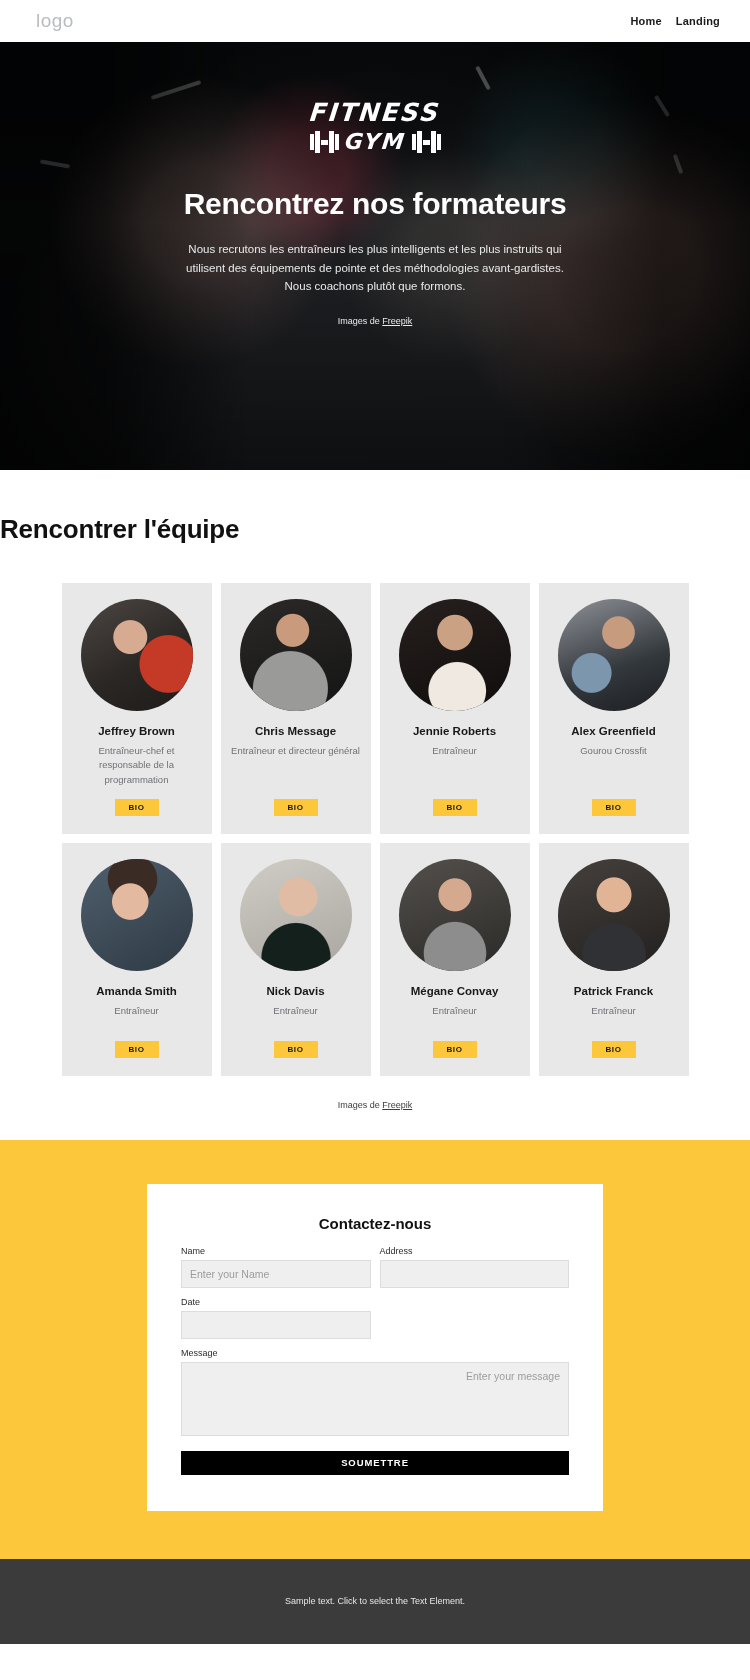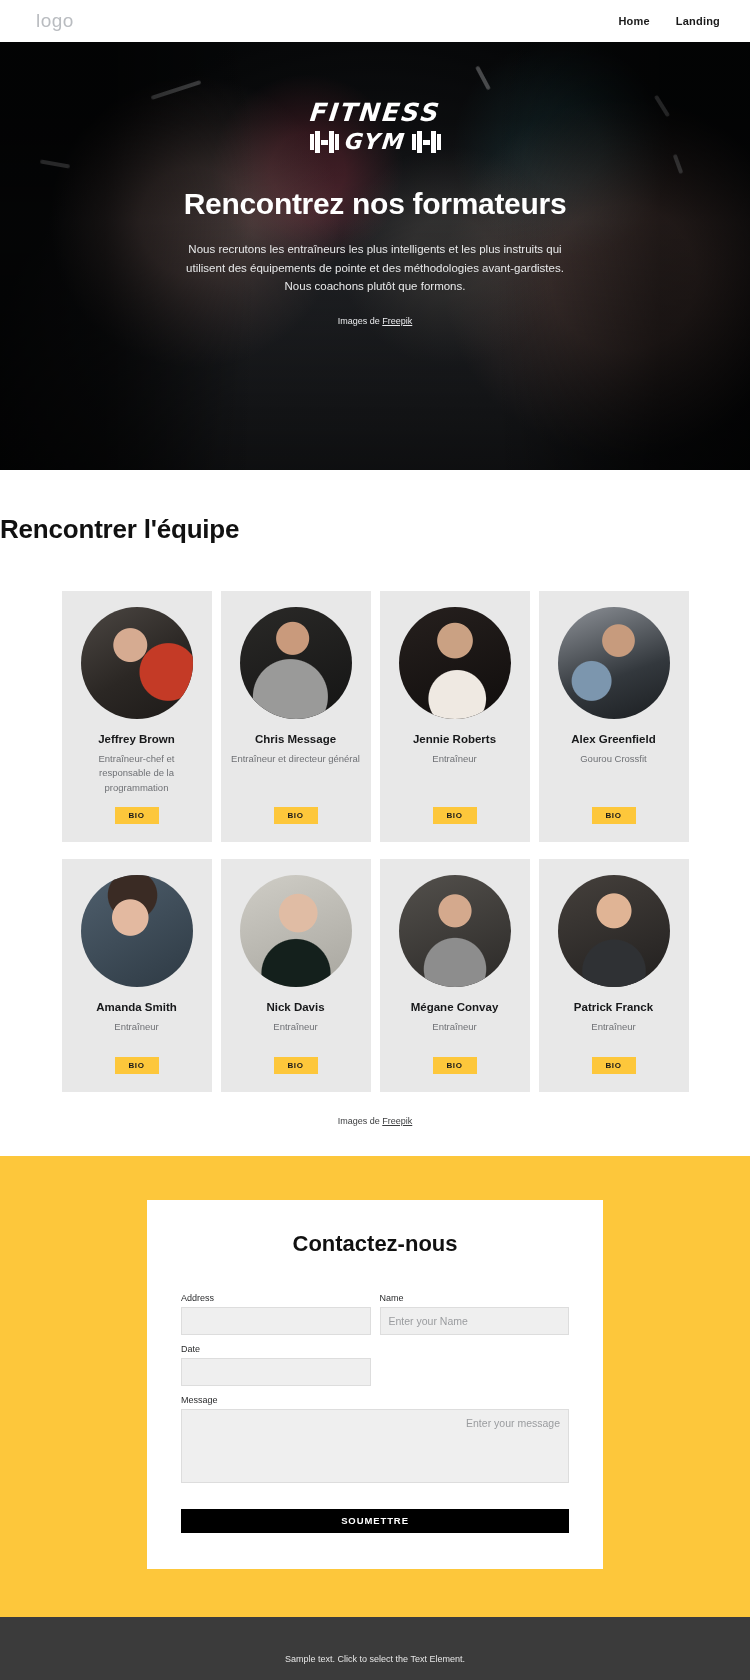--- a/index.html
+++ b/index.html
@@ -18,21 +18,21 @@
     align-items: center;
     justify-content: space-between;
     padding: 0 30px 0 36px;
   }
   .logo-text {
     font-size: 19px;
     color: #b9bcc0;
     letter-spacing: .5px;
     font-weight: 400;
   }
-  .nav-list { display: flex; gap: 26px; }
+  .nav-list { display: flex; gap: 14px; }
   .nav-item {
     font-size: 11px;
     font-weight: bold;
     color: #1a1a1a;
     letter-spacing: .2px;
     cursor: pointer;
   }
 
   
   .hero {
@@ -159,21 +159,20 @@
     gap: 9px;
     justify-content: center;
   }
   .team-card {
     background: #e8e8e8;
     padding: 16px 10px 18px;
     display: flex;
     flex-direction: column;
     align-items: center;
     min-height: 233px;
-    margin-top: 8px;
   }
   .avatar {
     width: 112px;
     height: 112px;
     border-radius: 50%;
     overflow: hidden;
     margin-bottom: 14px;
     position: relative;
   }
   .avatar .face{ position:absolute; inset:0; }
@@ -219,24 +218,24 @@
     padding: 44px 0 48px;
   }
   .contact-card {
     width: 456px;
     margin: 0 auto;
     background: #fff;
     padding: 31px 34px 36px;
   }
   .contact-title {
     text-align: center;
-    font-size: 22px;
+    font-size: 15px;
     font-weight: bold;
     color: #111;
-    margin-bottom: 36px;
+    margin-bottom: 14px;
   }
   .form-grid {
     display: grid;
     grid-template-columns: 1fr 1fr;
     column-gap: 9px;
   }
   .field { margin-bottom: 9px; }
   .field-label {
     display: block;
     font-size: 9px;
@@ -270,21 +269,21 @@
   .field-spacer-label { height: 13px; }
   .submit-button {
     width: 100%;
     height: 24px;
     background: #000;
     color: #fff;
     border: none;
     font-size: 9.5px;
     font-weight: bold;
     letter-spacing: .9px;
-    margin-top: 13px;
+    margin-top: 2px;
     cursor: pointer;
     font-family: "Liberation Sans", sans-serif;
   }
 
   
   .site-footer {
     background: #3b3b3b;
     height: 85px;
     display: flex;
     align-items: center;
@@ -451,27 +450,27 @@
     <span>Images de </span><a>Freepik</a>
   </div>
 </section>
 
 <section class="contact-section">
   <div class="contact-card">
     <h2 class="contact-title">Contactez-nous</h2>
 
     <form class="form-grid">
       <div class="field">
+        <label class="field-label">Name</label>
+        <input class="field-input" type="text" placeholder="Enter your Name" style="">
+      </div>
+
+      <div class="field">
         <label class="field-label">Address</label>
         <input class="field-input" type="text" placeholder="" style="">
-      </div>
-
-      <div class="field">
-        <label class="field-label">Name</label>
-        <input class="field-input" type="text" placeholder="Enter your Name" style="">
       </div>
 
 
       <div class="field">
         <label class="field-label">Date</label>
         <input class="field-input" type="text" placeholder="" style="">
       </div>
 
       <div class="field" style="grid-column:1 / -1;">
         <label class="field-label">Message</label>

